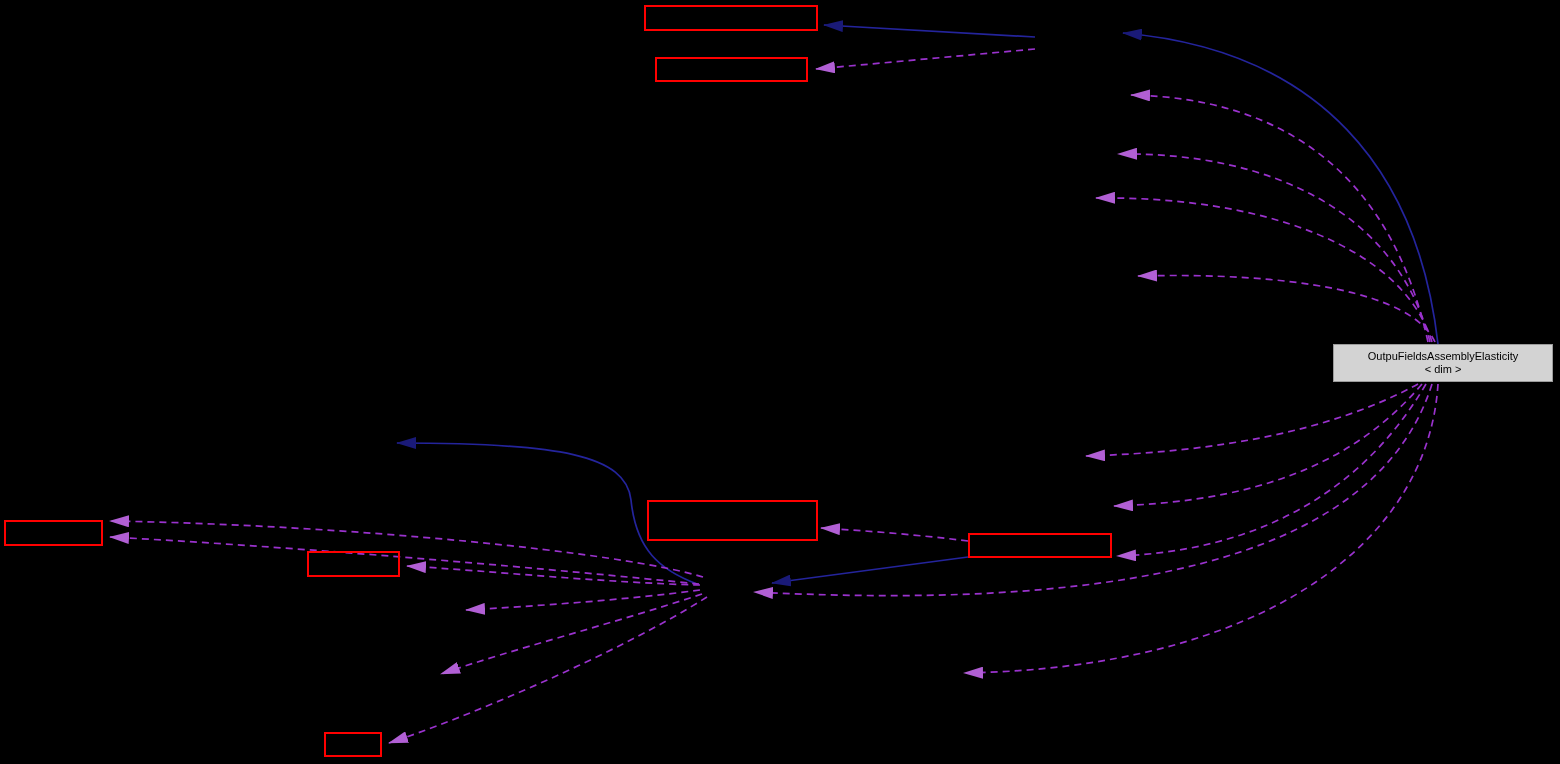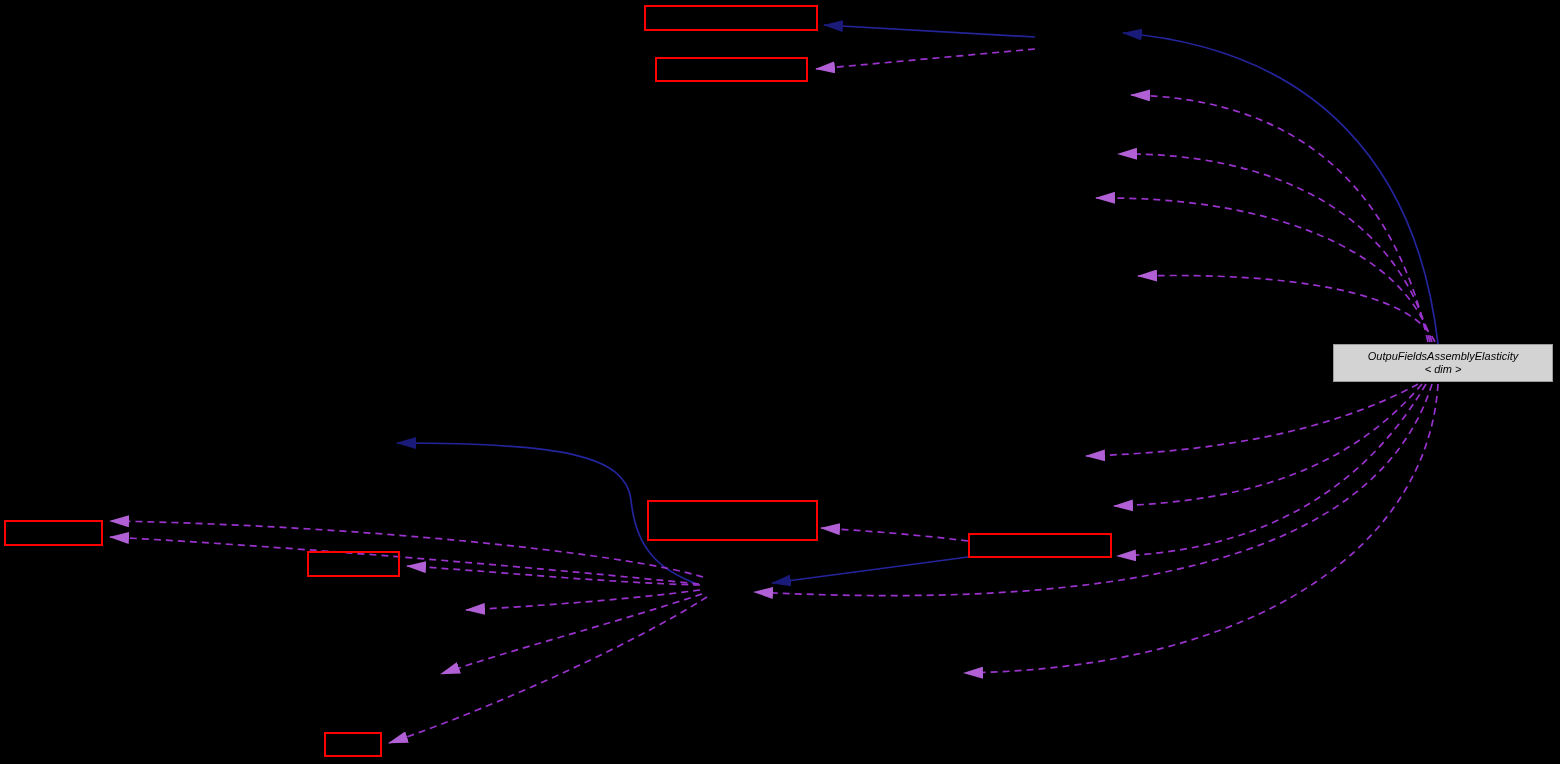--- a/index.html
+++ b/index.html
@@ -2,21 +2,20 @@
 <html style="--bg: #000000; --node-border: #ff0000; --edge-dashed: #9a32cd; --edge-dashed-head: #b15fd4; --edge-solid: #24249c; --edge-solid-head: #1a1a78; --main-fill: #d3d3d3; --main-border: #9b9b9b; --main-text: #000000;"><head>
 <meta charset="utf-8">
 <style>
   html,body{margin:0;padding:0;background:#000;}
   .stage{
     position:relative;
     width:1560px;height:764px;
     background:var(--bg,#000);
     overflow:hidden;
     font-family:"Liberation Sans","DejaVu Sans",sans-serif;
-    font-style:italic;
   }
   svg.edges{position:absolute;left:0;top:0;width:1560px;height:764px;}
   path.dashed{
     fill:none;
     stroke:var(--edge-dashed,#9a32cd);
     stroke-width:1.7;
     stroke-dasharray:7 5;
   }
   path.solid{
     fill:none;

